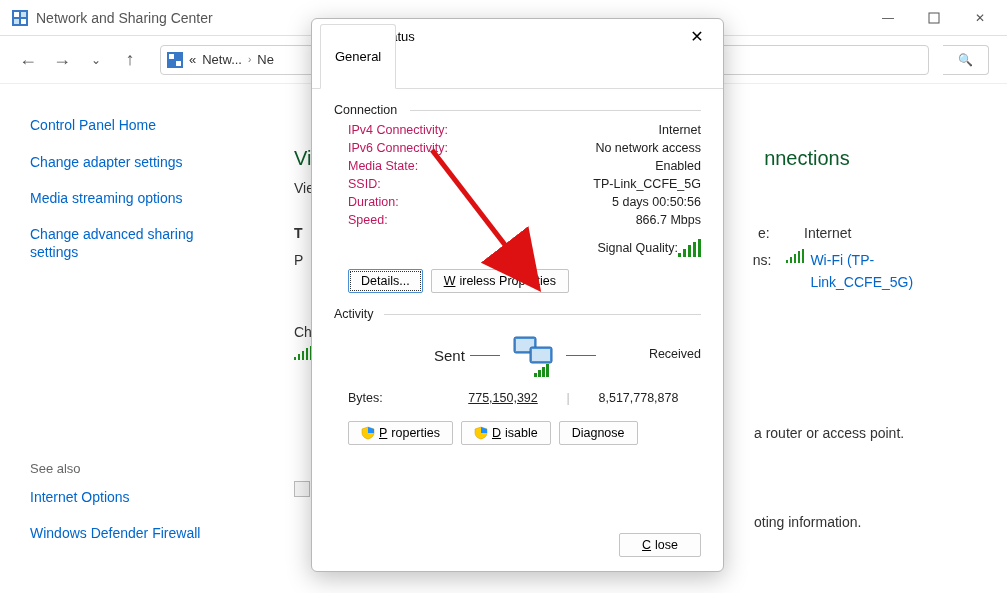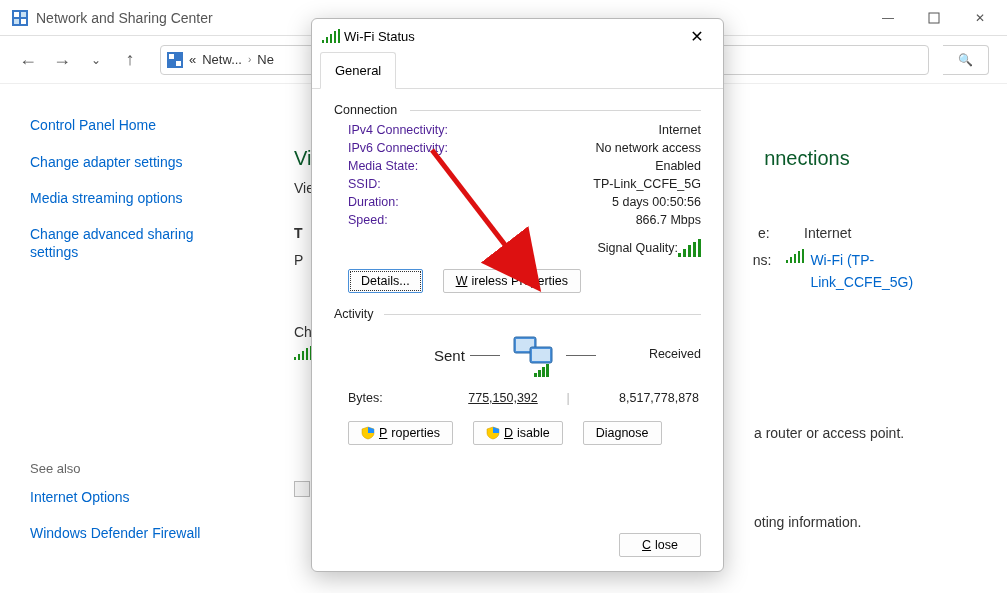--- a/index.html
+++ b/index.html
@@ -31,44 +31,44 @@
   .val.link { text-decoration: none; }
   .content .sec-head { color: #333; margin-top: 30px; font-size: 14px; }
   .content .plain { color: #333; margin-top: 62px; margin-bottom: 40px; }
 
   
   .dialog { position: absolute; left: 311px; top: 18px; width: 413px; height: 554px; background: #fff; border: 1px solid #b8b8b8; box-shadow: 0 6px 24px rgba(0,0,0,0.25); border-radius: 6px; }
   .dlg-titlebar { height: 34px; display: flex; align-items: center; padding: 0 8px 0 10px; }
   .dlg-titlebar .dlg-title { font-size: 13px; flex: 1; margin-left: 4px; }
   .dlg-close { width: 36px; height: 28px; display: flex; align-items: center; justify-content: center; font-size: 16px; }
   .tabstrip { height: 36px; border-bottom: 1px solid #dcdcdc; display: flex; align-items: flex-end; padding-left: 8px; }
-  .tab { padding: 10px 14px; font-size: 13px; border: 1px solid #dcdcdc; border-bottom-color: #fff; background: #fff; position: relative; top: 1px; border-radius: 3px 3px 0 0; }
+  .tab { padding: 24px 14px; font-size: 13px; border: 1px solid #dcdcdc; border-bottom-color: #fff; background: #fff; position: relative; top: 1px; border-radius: 3px 3px 0 0; }
   .dlg-body { padding: 14px 22px 10px 22px; font-size: 12.5px; color: #222; }
   .fieldset-label { font-size: 12.5px; margin-bottom: 4px; position: relative; }
   .fieldset-label::after { content: ""; position: absolute; left: 76px; right: 0; top: 50%; height: 1px; background: #d6d6d6; }
   .fieldset-label.activity::after { left: 50px; }
   .kv { display: flex; justify-content: space-between; padding: 2px 0 2px 14px; }
-  .kv .k { color: #4c1d95; }
+  .kv .k { color: #be185d; }
   .kv .v { color: #222; text-align: right; }
   .signal-row { display: flex; justify-content: flex-end; align-items: center; padding: 10px 0 2px 14px; }
-  .btn-row { display: flex; gap: 20px; padding: 10px 0 14px 14px; }
+  .btn-row { display: flex; gap: 8px; padding: 10px 0 14px 14px; }
   .win-btn { font-size: 12.5px; padding: 4px 12px; background: #fdfdfd; border: 1px solid #c4c4c4; border-radius: 2px; display: inline-flex; align-items: center; gap: 4px; }
   .win-btn:focus, .win-btn.focus { outline: 1px dotted #333; outline-offset: -3px; border-color: #4a90d9; }
   .activity-canvas { position: relative; height: 60px; margin: 6px 0 4px 0; }
   .activity-canvas .sent-lbl { position: absolute; left: 100px; top: 20px; font-size: 15px; }
   .activity-canvas .recv-lbl { position: absolute; right: 0; top: 20px; font-size: 12.5px; }
   .activity-canvas .line { position: absolute; top: 28px; height: 1px; background: #666; }
   .activity-canvas .line.l { left: 136px; width: 30px; }
   .activity-canvas .line.r { left: 232px; width: 30px; }
   .activity-canvas .center-icon { position: absolute; left: 176px; top: 6px; width: 48px; height: 48px; }
   .bytes-row { display: flex; padding: 0 0 12px 14px; font-size: 12.5px; }
   .bytes-row .lab { width: 100px; }
   .bytes-row .sv { width: 110px; text-align: center; text-decoration: underline; }
   .bytes-row .bar { width: 20px; text-align: center; color: #bbb; }
-  .bytes-row .rv { flex: 1; text-align: right; padding-right: 2px; }
+  .bytes-row .rv { flex: 1; text-align: center; padding-right: 2px; }
   .dlg-footer { position: absolute; bottom: 14px; right: 22px; }
   .dlg-footer .win-btn { padding: 4px 22px; }
 
   .arrow-overlay { position: absolute; left: 422px; top: 140px; width: 140px; height: 160px; pointer-events: none; }
 
   .signal-bars { display: inline-flex; align-items: flex-end; gap: 2px; height: 18px; }
   .signal-bars span { width: 3px; background: #1a8f1a; display: inline-block; }
   .signal-bars span:nth-child(1){height:4px}.signal-bars span:nth-child(2){height:8px}.signal-bars span:nth-child(3){height:12px}.signal-bars span:nth-child(4){height:15px}.signal-bars span:nth-child(5){height:18px}
   .signal-bars.sm span { width: 2px; }
   .signal-bars.sm { height: 14px; } .signal-bars.sm span:nth-child(1){height:3px}.signal-bars.sm span:nth-child(2){height:6px}.signal-bars.sm span:nth-child(3){height:9px}.signal-bars.sm span:nth-child(4){height:12px}.signal-bars.sm span:nth-child(5){height:14px}

